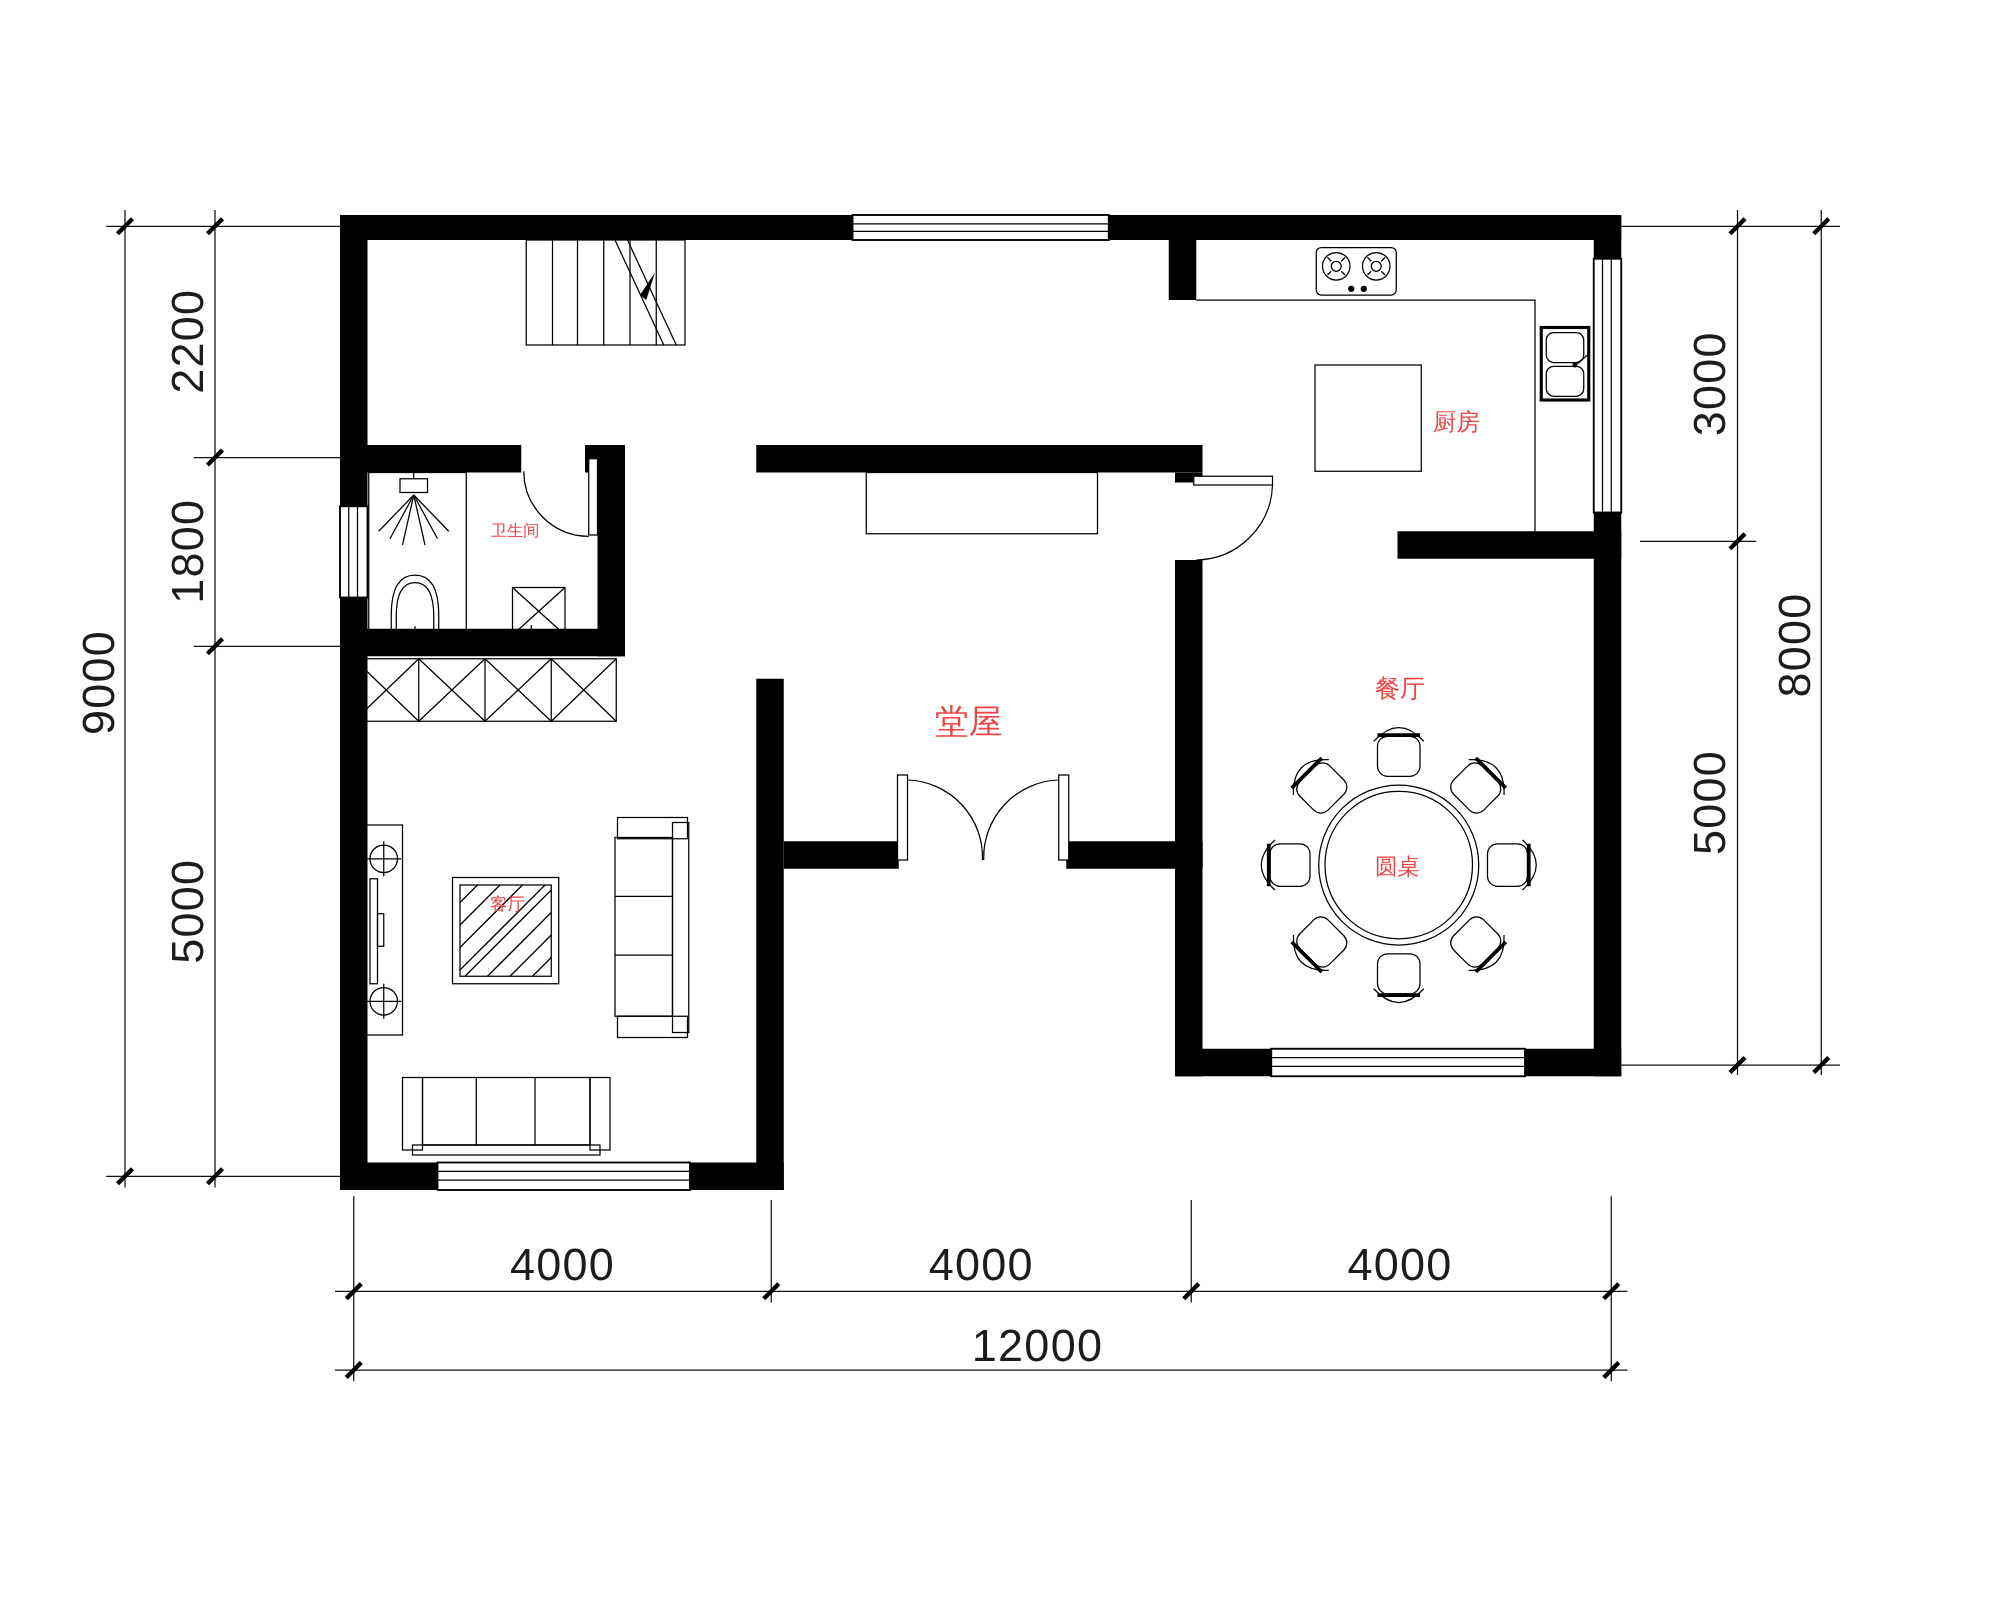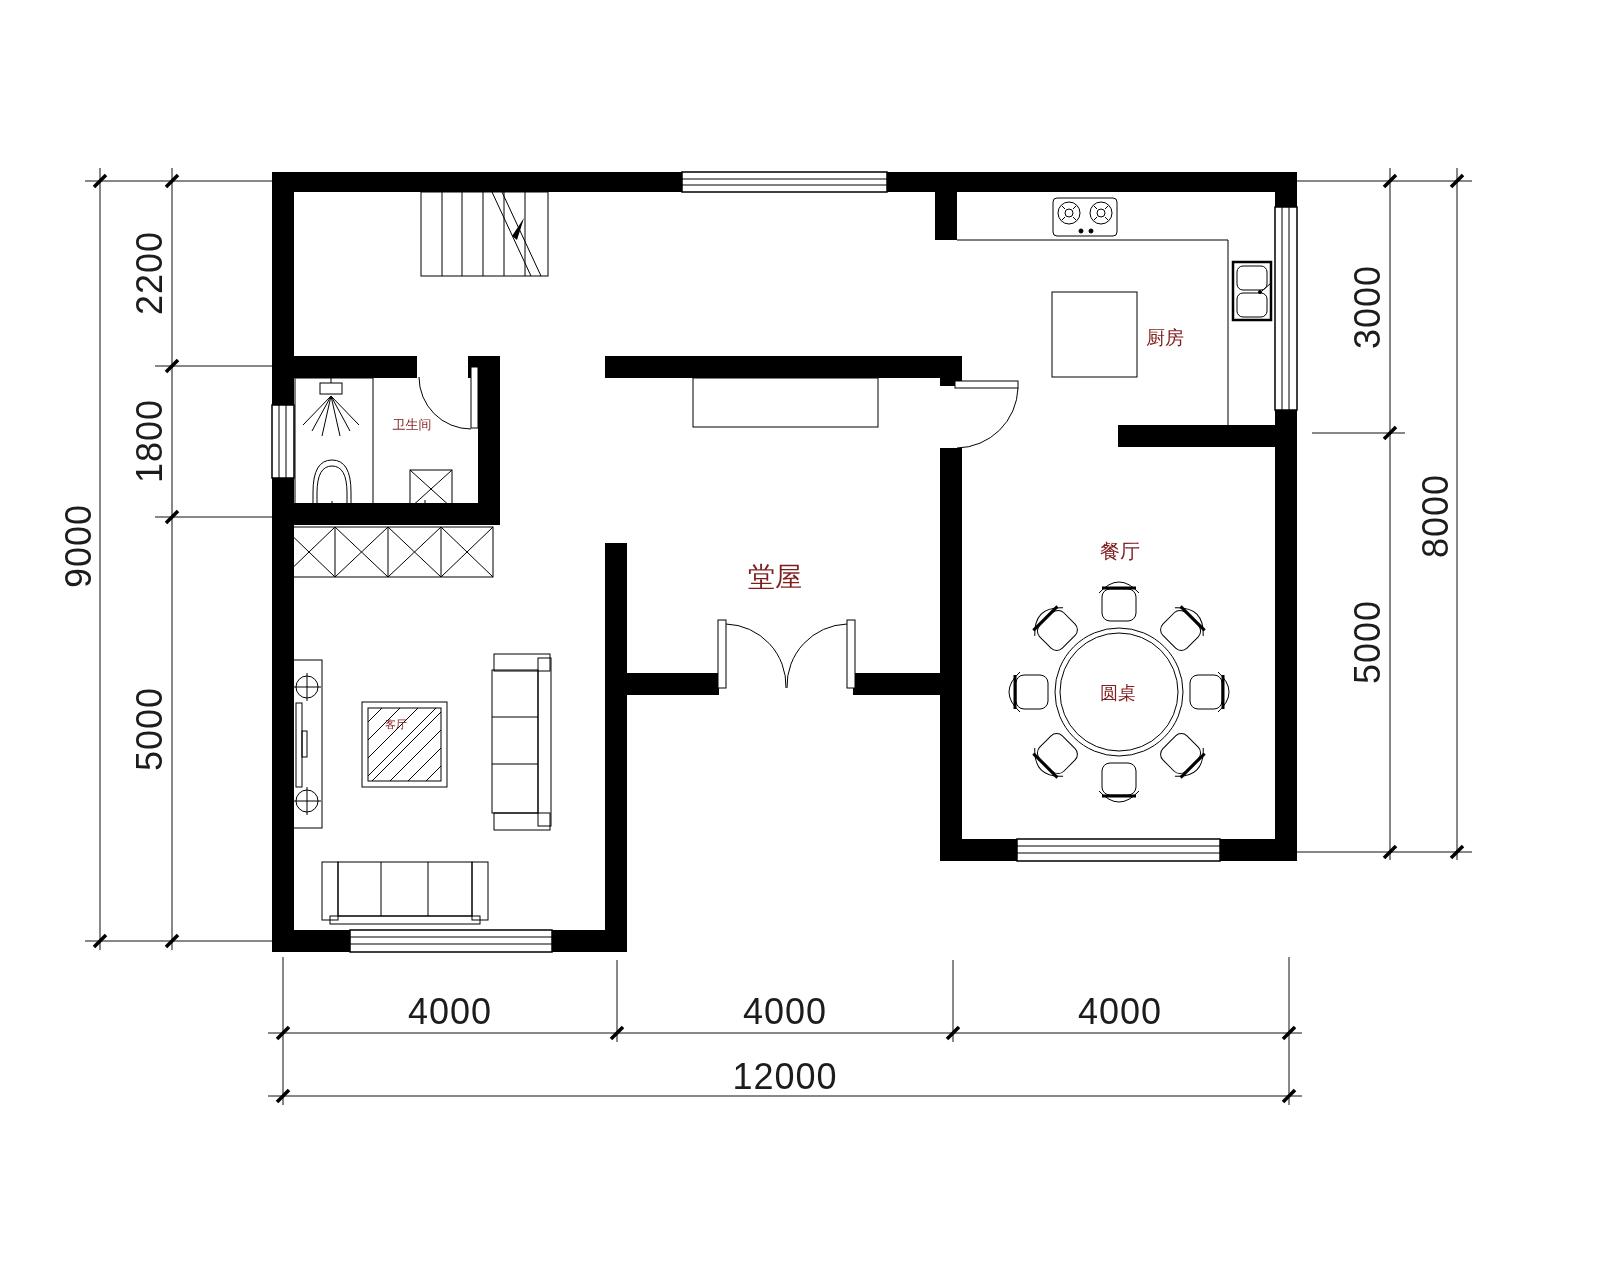--- a/index.html
+++ b/index.html
@@ -1,20 +1,20 @@
 <!DOCTYPE html>
 <html><head>
 <meta charset="utf-8">
 <style>
   html,body{margin:0;padding:0;background:#fff;}
   .canvas{position:relative;width:1600px;height:1280px;background:#ffffff;overflow:hidden;
           font-family:"Liberation Sans",sans-serif;}
   .wall{position:absolute;background:#000;}
   svg.overlay{position:absolute;left:0;top:0;width:1600px;height:1280px;}
-  .lbl{position:absolute;color:#7f1d1d;white-space:nowrap;transform:translate(-50%,-50%);
+  .lbl{position:absolute;color:#ef4444;white-space:nowrap;transform:translate(-50%,-50%);
        font-family:"Liberation Sans",sans-serif;}
   .dim{position:absolute;color:#1c1c1c;font-size:36px;letter-spacing:1px;white-space:nowrap;
        transform:translate(-50%,-50%);font-family:"Liberation Sans",sans-serif;}
   .dim-v{transform:translate(-50%,-50%) rotate(-90deg);}
   .room{font-size:19px;}
 </style>
 </head>
 <body>
 
 <div class="canvas">
@@ -291,28 +291,28 @@
         <line x1="1283" y1="1039" x2="1295" y2="1027"></line>
       <line x1="277" y1="1102" x2="289" y2="1090"></line>
         <line x1="1283" y1="1102" x2="1295" y2="1090"></line>
     </g>
   </svg>
 
   <div class="lbl room" style="left:412px;top:425px;font-size:13px">卫生间</div>
   <div class="lbl room" style="left:1165px;top:338px;font-size:19px">厨房</div>
   <div class="lbl room" style="left:775px;top:577px;font-size:27px">堂屋</div>
   <div class="lbl room" style="left:1120px;top:551px;font-size:20px">餐厅</div>
-  <div class="lbl room" style="left:396px;top:724px;font-size:11px">客厅</div>
+  <div class="lbl room" style="left:406px;top:724px;font-size:14px">客厅</div>
   <div class="lbl room" style="left:1118px;top:693px;font-size:18px">圆桌</div>
 
   <div class="dim dim-v" style="left:150px;top:273px">2200</div>
   <div class="dim dim-v" style="left:150px;top:441px">1800</div>
   <div class="dim dim-v" style="left:150px;top:729px">5000</div>
   <div class="dim dim-v" style="left:79px;top:546px">9000</div>
   <div class="dim dim-v" style="left:1368px;top:307px">3000</div>
   <div class="dim dim-v" style="left:1368px;top:642px">5000</div>
   <div class="dim dim-v" style="left:1436px;top:516px">8000</div>
   <div class="dim" style="left:450px;top:1012px">4000</div>
   <div class="dim" style="left:785px;top:1012px">4000</div>
   <div class="dim" style="left:1120px;top:1012px">4000</div>
-  <div class="dim" style="left:785px;top:1077px">12000</div>
+  <div class="dim" style="left:830px;top:1077px">12000</div>
 
 </div>
 
 </body></html>

